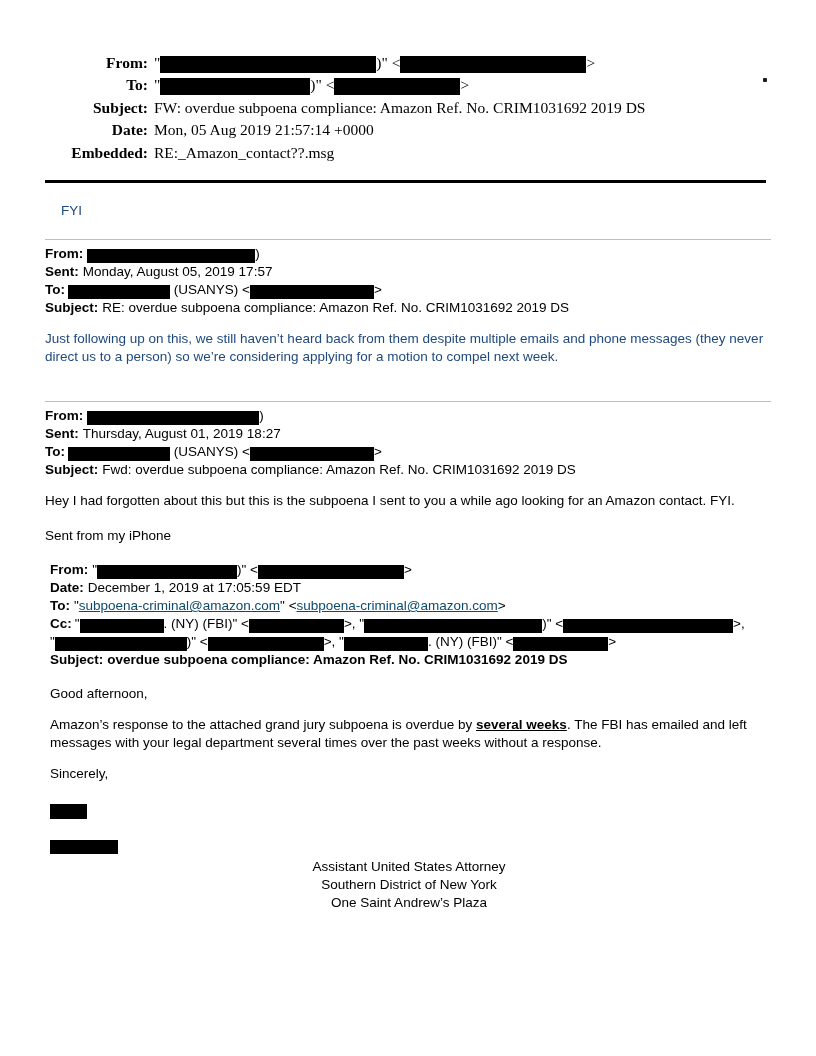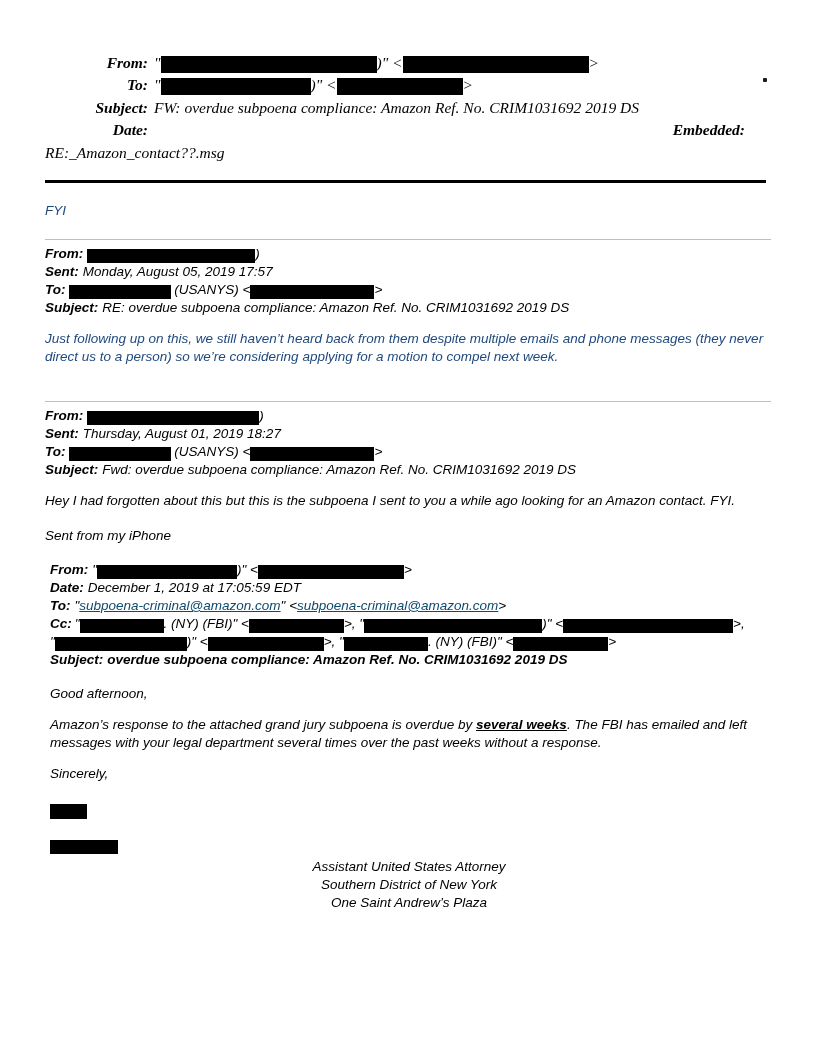--- a/index.html
+++ b/index.html
@@ -1,36 +1,36 @@
 <!DOCTYPE html>
 <html><head>
 <meta charset="utf-8">
 <style>
   * { margin:0; padding:0; box-sizing:border-box; }
   html,body { background:#fff; }
   .page {
     position:relative; width:816px; height:1056px; background:#ffffff;
     font-family:"Liberation Sans", sans-serif; font-size:13.5px; color:#000;
-    padding:0 48px 0 45px; overflow:hidden;font-style:italic;
+    padding:0 48px 0 45px; overflow:hidden;
   }
   
   .tophdr {
     margin-top:52px; font-family:"Liberation Serif", serif; font-size:15.5px;
     display:grid; grid-template-columns:103px 1fr; column-gap:6px; row-gap:0;
     line-height:22.4px; width:700px;
   }
   .tophdr .lblr { font-weight:bold; text-align:right; white-space:nowrap; }
   .bar { display:inline-block; background:#000; vertical-align:text-bottom; }
   .bar.serif { height:17px; margin-bottom:-2px; }
   .bar.sans  { height:14px; margin-bottom:-2px; }
   .artifact-dot { position:absolute; left:763px; top:78px; width:4px; height:4px; background:#1a1a1a; border-radius:1px; }
   .thickrule { margin-top:16px; width:721px; height:3px; background:#000; }
   
   .blue { color:#1F497D; }
-  .fyi { margin-top:21px; line-height:14px; }
+  .fyi { margin-top:21px; line-height:14px;margin-left:16px; }
   .sep { margin-top:21px; width:726px; border-top:1px solid #BFBFBF; }
   .sep2 { margin-top:35px; width:726px; border-top:1px solid #BFBFBF; }
   .hdrblk { margin-top:5px; line-height:18px; }
   .hline { white-space:nowrap; }
   .b { font-weight:bold; }
   .lbl { font-weight:bold; margin-right:4px; }
   .lbl.tight { margin-right:3px; }
   .para { margin-top:13px; max-width:719px; line-height:18px; }
   .gap17 { margin-top:17px; }
   .fwd { margin-left:5px; }
@@ -53,20 +53,21 @@
     <div class="lblr">From:</div>
     <div><span>"</span><span class="bar serif" style="width:216px"></span><span>)" &lt;</span><span class="bar serif" style="width:186px"></span><span>&gt;</span></div>
 
     <div class="lblr">To:</div>
     <div><span>"</span><span class="bar serif" style="width:150px"></span><span>)" &lt;</span><span class="bar serif" style="width:126px"></span><span>&gt;</span></div>
 
     <div class="lblr">Subject:</div>
     <div>FW: overdue subpoena compliance: Amazon Ref. No. CRIM1031692 2019 DS</div>
 
     <div class="lblr">Date:</div>
+    <div>Mon, 05 Aug 2019 21:57:14 +0000</div>
 
     <div class="lblr">Embedded:</div>
     <div>RE:_Amazon_contact??.msg</div>
   </div>
 
   <div class="thickrule"></div>
 
   <div class="fyi blue">FYI</div>
 
   <div class="sep"></div>

